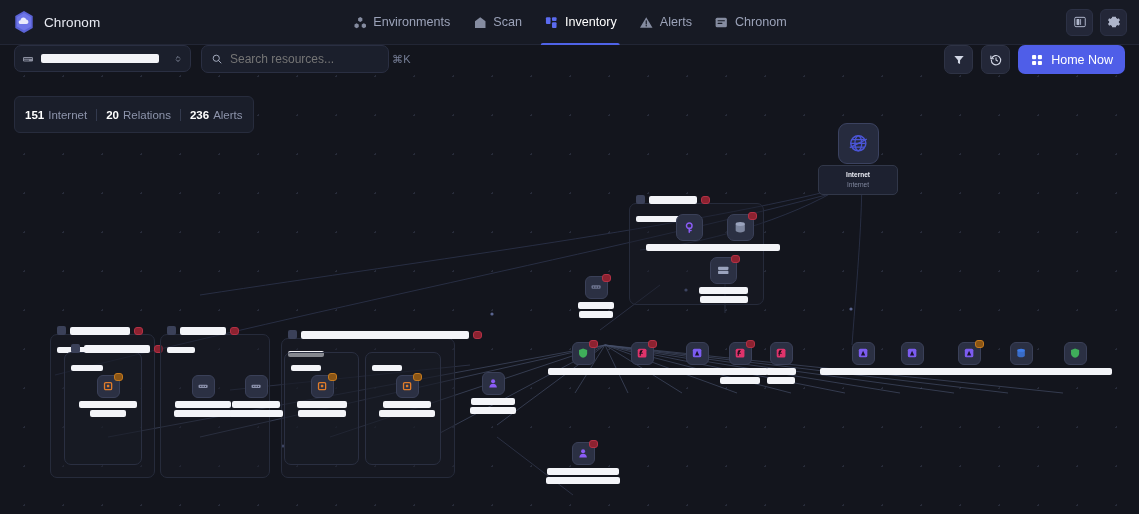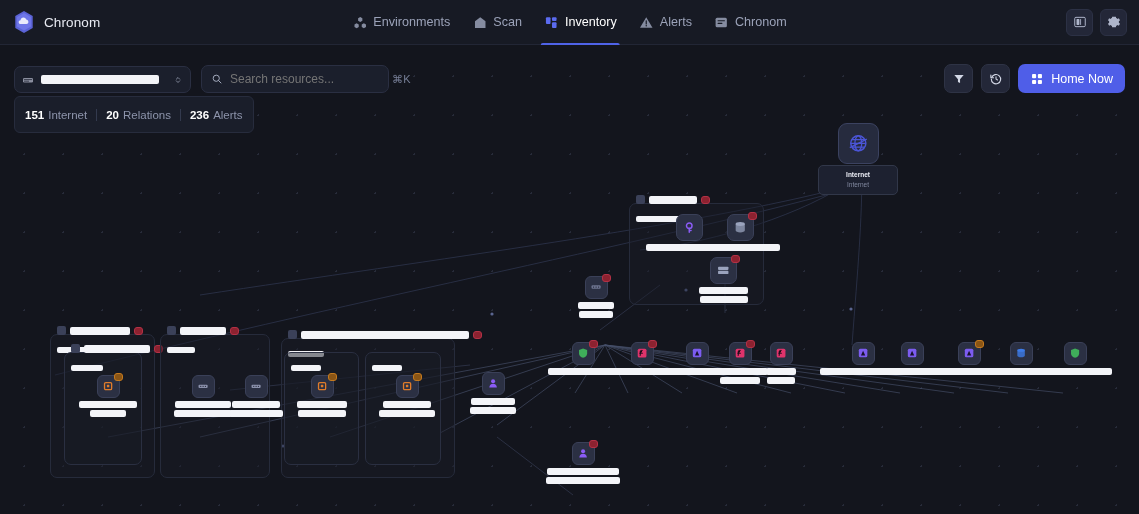--- a/index.html
+++ b/index.html
@@ -46,21 +46,21 @@
   .iconbtn {
     width: 27px; height: 27px; border-radius: 6px;
     background: #232738; border: 1px solid #2c3145;
     display: flex; align-items: center; justify-content: center; cursor: pointer;
   }
   .iconbtn svg { width: 14px; height: 14px; }
 
   
   .toolbar {
     position: absolute; top: 45px; left: 0; width: 1139px; height: 48px;
-    display: flex; align-items: flex-end; padding: 0 14px; z-index: 30;
+    display: flex; align-items: flex-start; padding: 0 14px; z-index: 30;
   }
   .env-select {
     width: 177px; height: 27px; border-radius: 7px;
     background: #1b1f2c; border: 1px solid #2a2f42;
     display: flex; align-items: center; gap: 7px; padding: 0 7px; cursor: pointer;
   }
   .redacted { background: #f3f4f8; border-radius: 2px; display: inline-block; }
   .env-bar { height: 9px; width: 118px; }
   .search {
     margin-left: 10px; width: 188px; height: 28px; border-radius: 7px;

